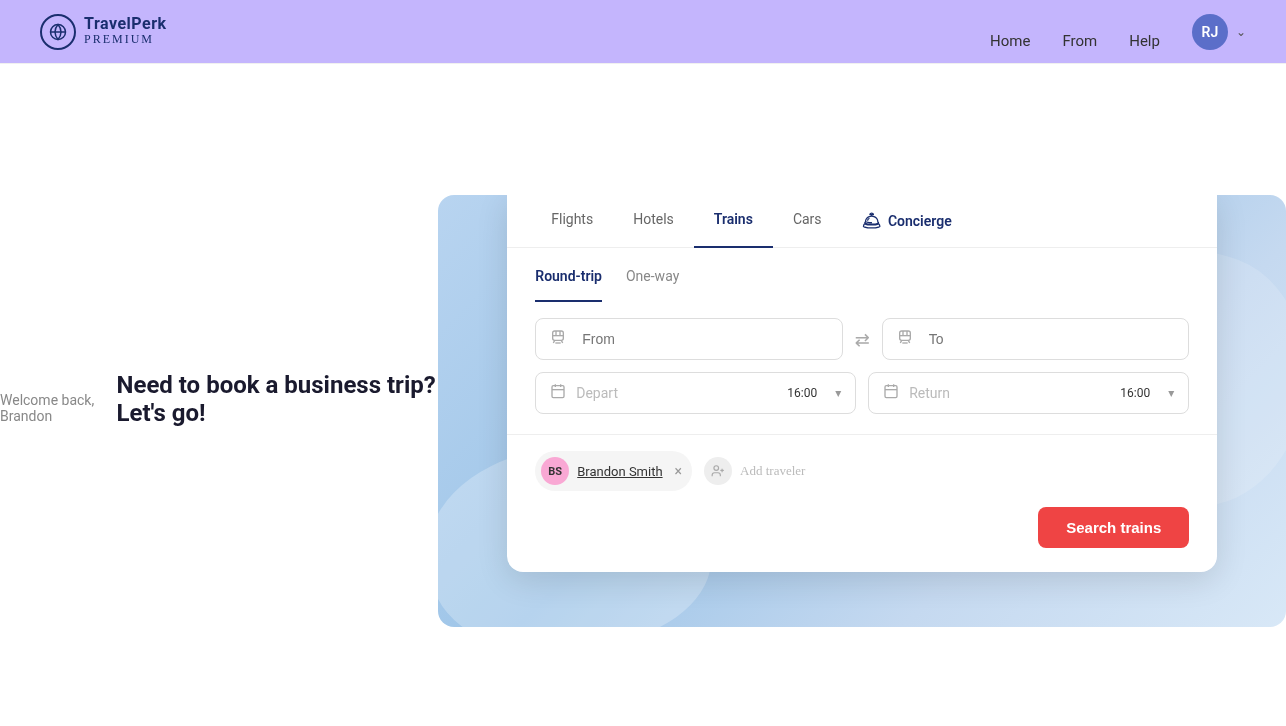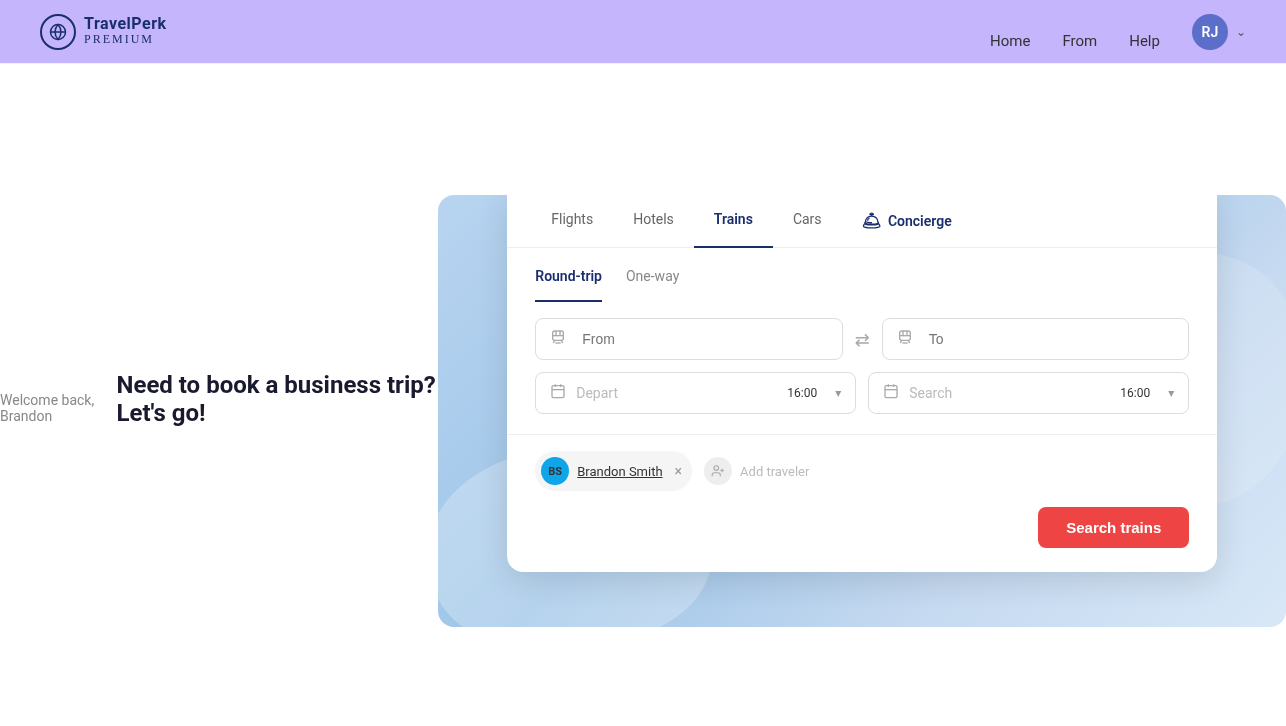--- a/index.html
+++ b/index.html
@@ -298,21 +298,21 @@
       align-items: center;
       gap: 8px;
       background: #f5f5f5;
       border-radius: 20px;
       padding: 6px 10px 6px 6px;
     }
     .traveler-avatar {
       width: 28px;
       height: 28px;
       border-radius: 50%;
-      background: #0ea5e9;
+      background: #f9a8d4;
       display: flex;
       align-items: center;
       justify-content: center;
       font-size: 11px;
       font-weight: 700;
       color: #333;
     }
     .traveler-name {
       font-size: 13px;
       color: #333;
@@ -337,20 +337,21 @@
       background: #eee;
       display: flex;
       align-items: center;
       justify-content: center;
       color: #999;
       font-size: 14px;
     }
     .add-traveler-text {
       font-size: 13px;
       color: #bbb;
+      font-family: Liberation Serif, serif;
     }
 
     
     .search-btn-row {
       display: flex;
       justify-content: flex-end;
       padding: 16px 28px 0;
     }
     .search-btn {
       background: #ef4444;
@@ -477,21 +478,21 @@
         </div>
         <div class="date-group">
           <span class="field-icon">
             <svg width="16" height="16" viewBox="0 0 24 24" fill="none" stroke="#aaa" stroke-width="2">
               <rect x="3" y="4" width="18" height="18" rx="2"></rect>
               <line x1="16" y1="2" x2="16" y2="6"></line>
               <line x1="8" y1="2" x2="8" y2="6"></line>
               <line x1="3" y1="10" x2="21" y2="10"></line>
             </svg>
           </span>
-          <span class="date-label">Search</span>
+          <span class="date-label">Return</span>
           <span class="date-value">16:00</span>
           <span class="date-chevron">▾</span>
         </div>
       </div>
 
       <div class="divider-line"></div>
 
       <div class="travelers-row">
         <div class="traveler-chip">
           <div class="traveler-avatar">

